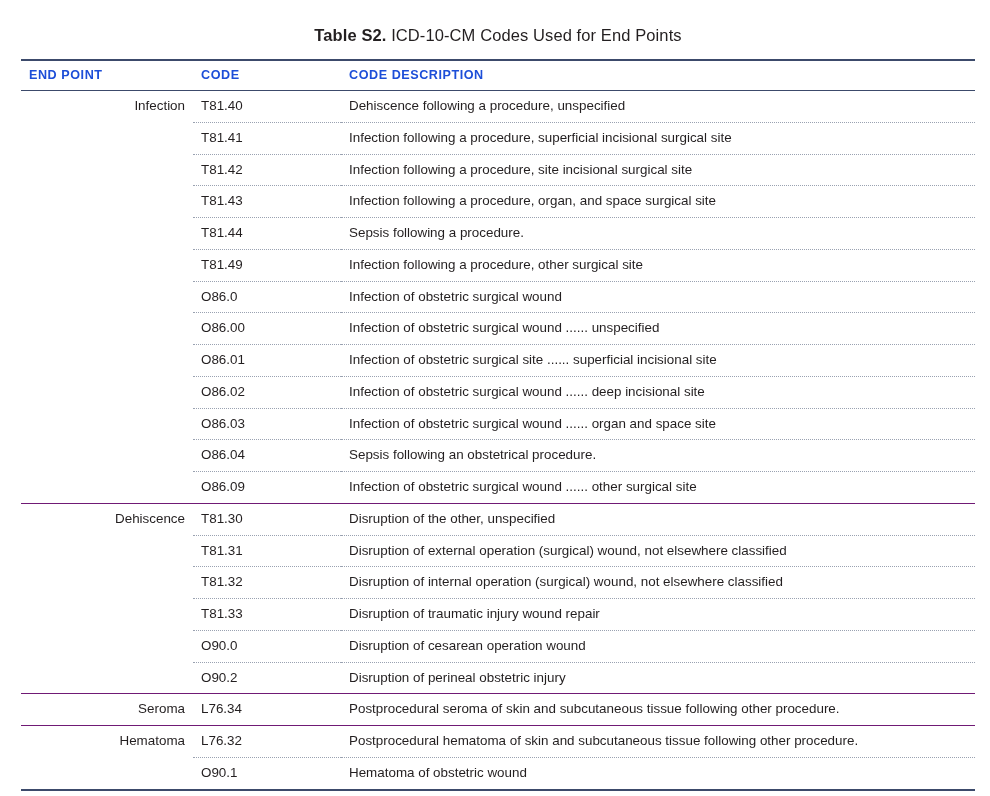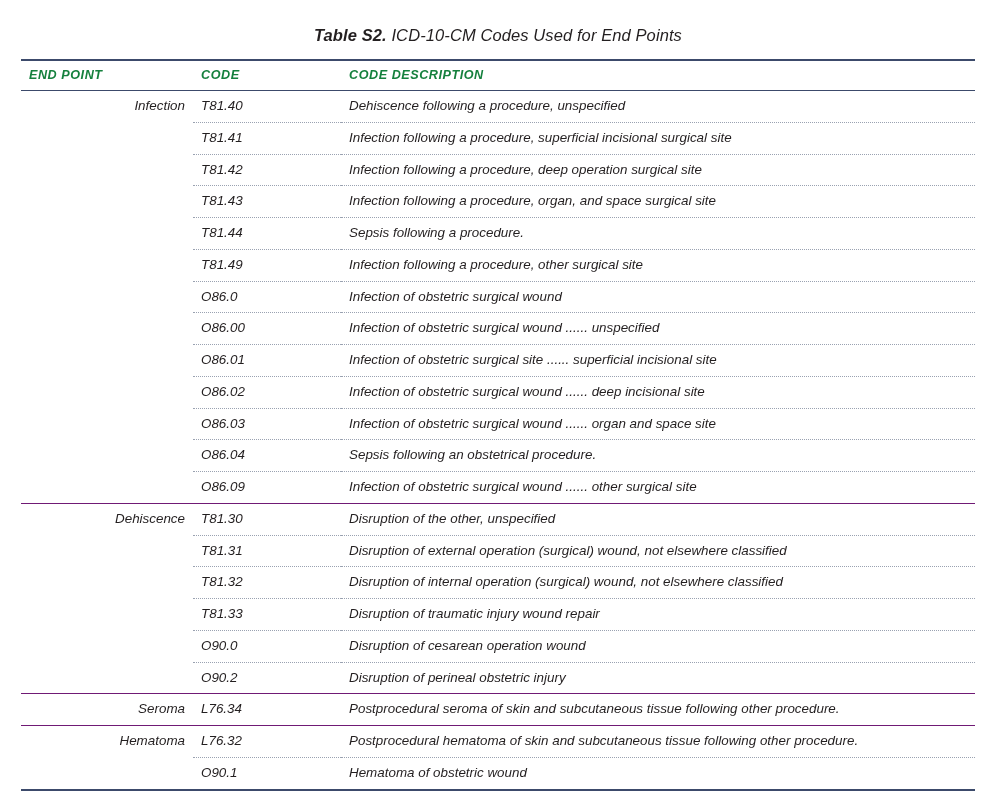--- a/index.html
+++ b/index.html
@@ -13,21 +13,20 @@
     font-family: "Liberation Sans", sans-serif;
     color: #231f20;
     -webkit-font-smoothing: antialiased;
   }
   .page {
     width: 990px;
     height: 616px;
     box-sizing: border-box;
     padding: 22px 12px 0 18px;
     position: relative;
-    font-style: italic;
   }
   .table-title {
     text-align: center;
     font-size: 16.5px;
     color: #231f20;
     margin: 4px 0 14px 0;
     letter-spacing: 0.1px;
   }
   .table-title .label {
     font-weight: bold;
@@ -39,21 +38,21 @@
     margin: 0 auto;
   }
   table.s2 col.c-endpoint { width: 172px; }
   table.s2 col.c-code     { width: 148px; }
   table.s2 col.c-desc     { width: 634px; }
 
   table.s2 thead th {
     text-align: left;
     font-size: 12.6px;
     font-weight: bold;
-    color: #15803d;
+    color: #1d4ed8;
     letter-spacing: 0.55px;
     padding: 7px 8px 8px 8px;
     border-top: 2.2px solid #3c4a6b;
     border-bottom: 1.6px solid #3c4a6b;
     vertical-align: bottom;
     white-space: nowrap;
   }
   table.s2 tbody td {
     font-size: 13.4px;
     color: #231f20;
@@ -115,21 +114,21 @@
           <td class="endpoint" rowspan="13">Infection</td>
           <td>T81.40</td>
           <td>Dehiscence following a procedure, unspecified</td>
         </tr>
         <tr>
           <td>T81.41</td>
           <td>Infection following a procedure, superficial incisional surgical site</td>
         </tr>
         <tr>
           <td>T81.42</td>
-          <td>Infection following a procedure, deep operation surgical site</td>
+          <td>Infection following a procedure, site incisional surgical site</td>
         </tr>
         <tr>
           <td>T81.43</td>
           <td>Infection following a procedure, organ, and space surgical site</td>
         </tr>
         <tr>
           <td>T81.44</td>
           <td>Sepsis following a procedure.</td>
         </tr>
         <tr>

